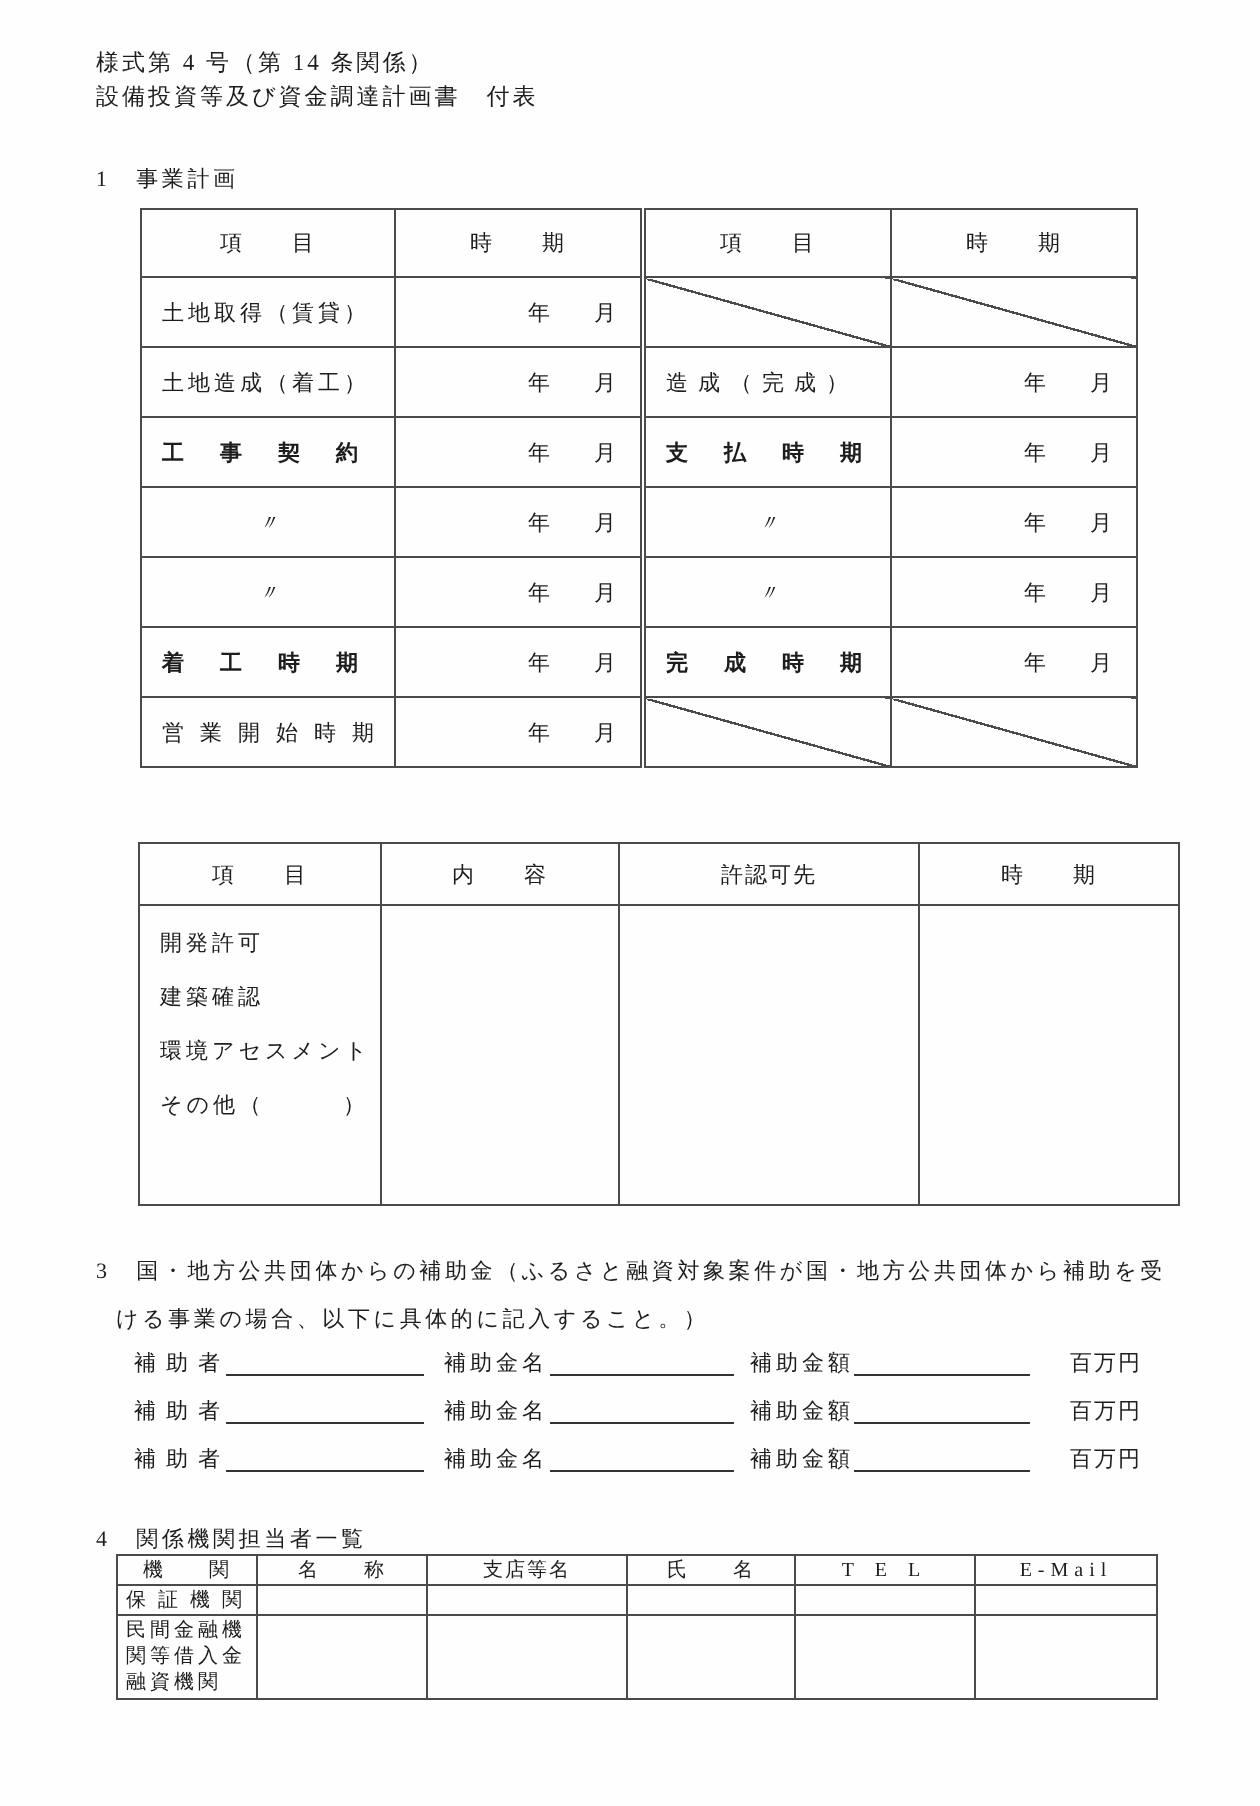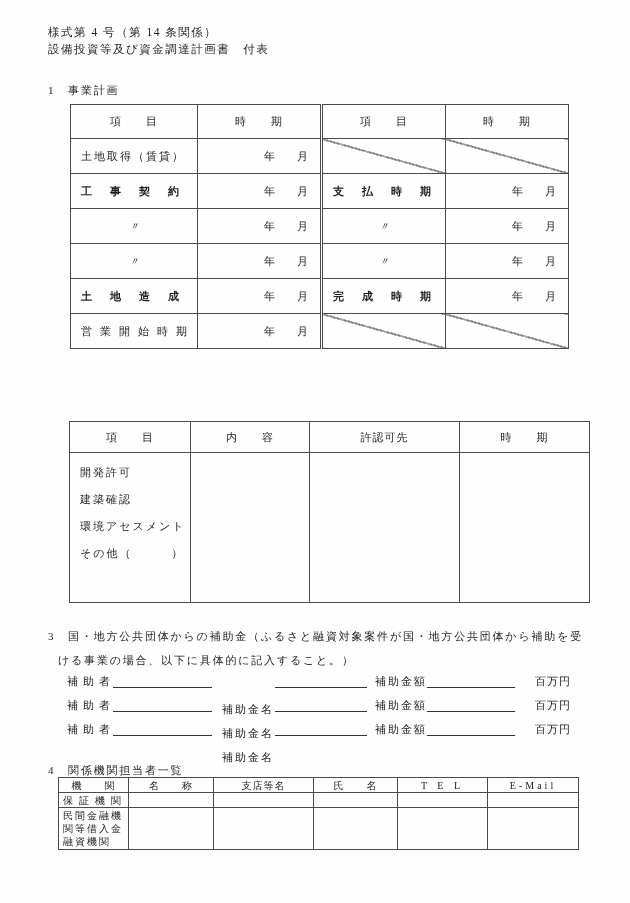--- a/index.html
+++ b/index.html
@@ -37,21 +37,21 @@
     white-space:pre-line; line-height:27px; padding:6px 4px 0 10px;
     letter-spacing:2px; text-align:left;
   }
   
   .sub-row { position:absolute; left:67px; height:16px; width:520px; font-size:11px; }
   .sub-row span { position:absolute; top:0; white-space:nowrap; }
   .blank { border-bottom:1px solid #333; height:13px; display:block; }
   .lab { letter-spacing:2px; }
   .lab1 { left:0; letter-spacing:5px; }
   .bl1 { left:46px; width:99px; }
-  .lab2 { left:155px;margin-top:28px; }
+  .lab2 { left:155px; }
   .bl2 { left:208px; width:92px; }
   .lab3 { left:308px; }
   .bl3 { left:360px; width:88px; }
   .unit { left:468px; letter-spacing:1px; }
   
   .t4 td,.t4 th { font-size:10px; line-height:13px; }
   .t4 th { height:14px; }
   .t4 .r1 td { height:14px; }
   .t4 .r2 td { height:40px; vertical-align:top; }
   .t4 .org { text-align:left; padding:0 4px; letter-spacing:6px; white-space:nowrap; }
@@ -83,39 +83,45 @@
       <th class="dbl">項　　目</th>
       <th>時　　期</th>
     </tr>
     <tr>
       <td class="item ls2">土地取得（賃貸）</td>
       <td class="per">年　　月</td>
       <td class="diag dbl"></td>
       <td class="diag"></td>
     </tr>
     <tr>
+      <td class="item ls2">土地造成（着工）</td>
+      <td class="per">年　　月</td>
+      <td class="item dbl ls5">造成（完成）</td>
+      <td class="per">年　　月</td>
+    </tr>
+    <tr>
       <td class="item lsw">工事契約</td>
       <td class="per">年　　月</td>
       <td class="item dbl lsw">支払時期</td>
       <td class="per">年　　月</td>
     </tr>
     <tr>
       <td class="item ctr">〃</td>
       <td class="per">年　　月</td>
       <td class="item dbl ctr">〃</td>
       <td class="per">年　　月</td>
     </tr>
     <tr>
       <td class="item ctr">〃</td>
       <td class="per">年　　月</td>
       <td class="item dbl ctr">〃</td>
       <td class="per">年　　月</td>
     </tr>
     <tr>
-      <td class="item lsw">土地造成</td>
+      <td class="item lsw">着工時期</td>
       <td class="per">年　　月</td>
       <td class="item dbl lsw">完成時期</td>
       <td class="per">年　　月</td>
     </tr>
     <tr>
       <td class="item ls8">営業開始時期</td>
       <td class="per">年　　月</td>
       <td class="diag dbl"></td>
       <td class="diag"></td>
     </tr>

